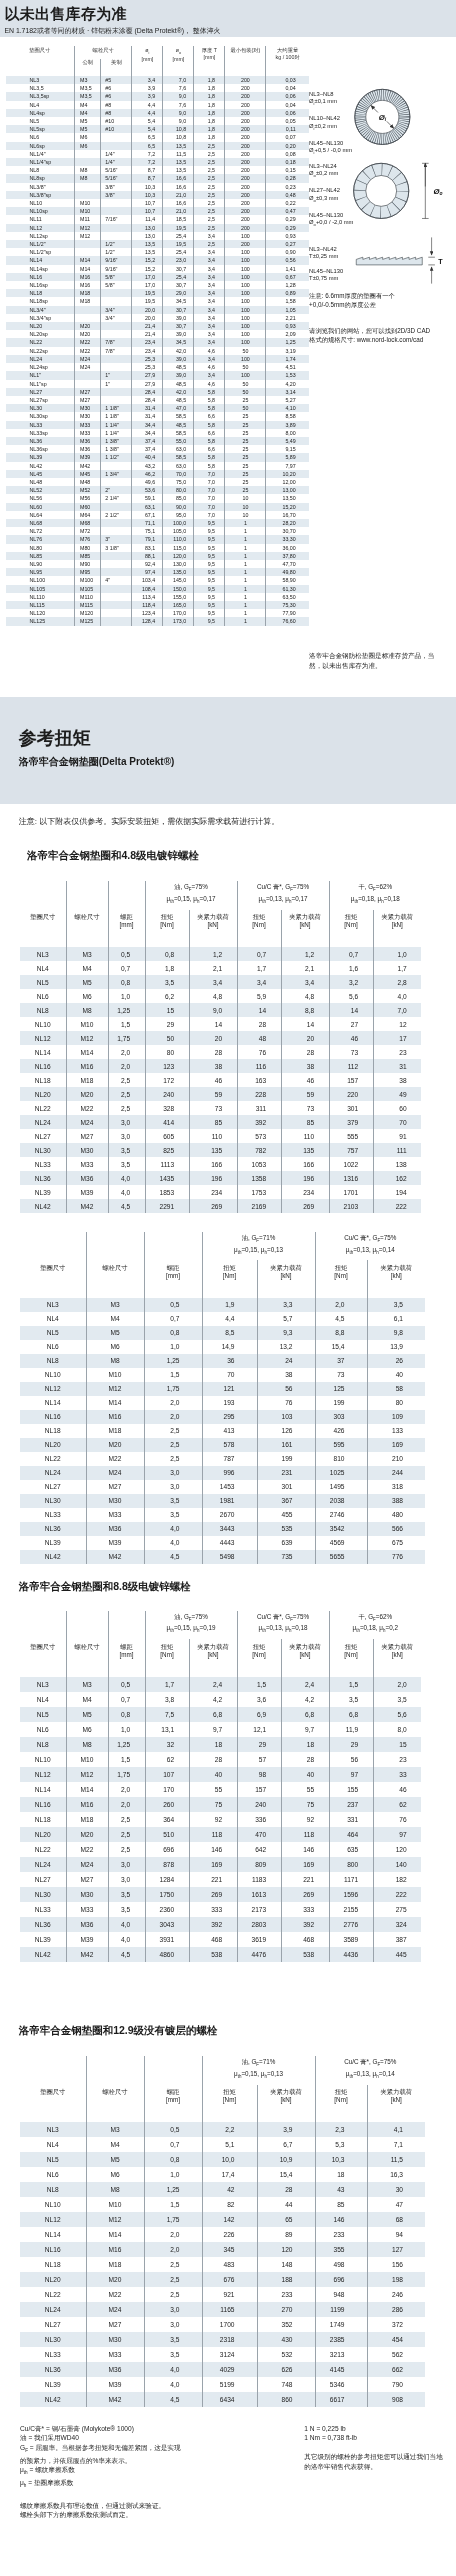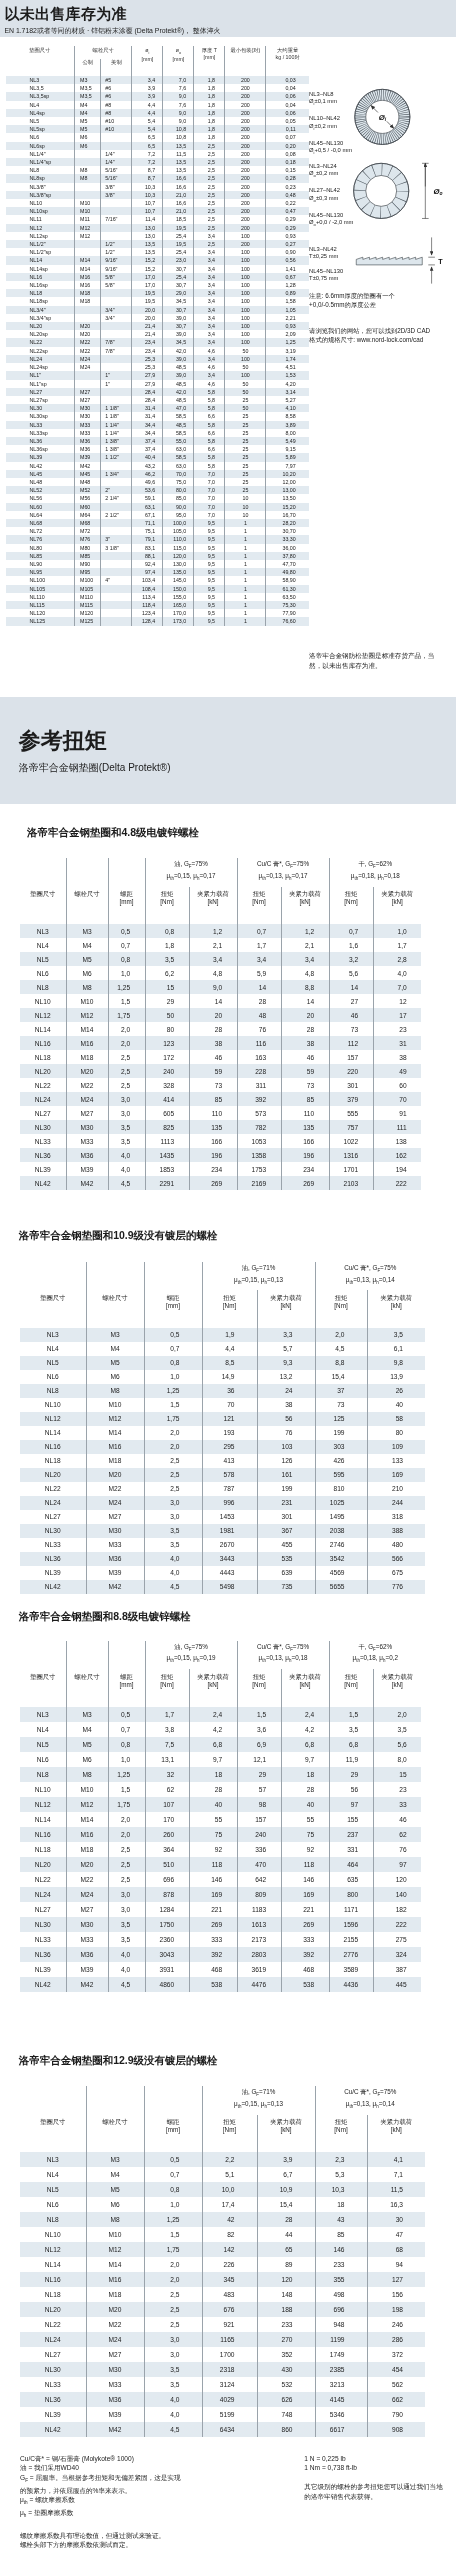--- a/index.html
+++ b/index.html
@@ -30,22 +30,22 @@
   .spec-table tbody td:nth-child(8){text-align:right;padding-right:13.2px;}
   
   .right-col{position:absolute;left:308px;top:0;width:148px;height:642px;font-size:5.8px;}
   .rc{position:absolute;}
   .ln{line-height:7.4px;min-height:7.4px;white-space:nowrap;}
   .note2{font-size:6.3px;line-height:8.8px;white-space:pre-line;}
   .stock{font-size:6.6px;line-height:10px;white-space:pre-line;}
   sub{font-size:70%;}
   
   .tq-band{background:#dbe2e9;height:107px;margin-top:8.8px;box-sizing:border-box;padding:29px 0 0 18.7px;}
-  .tq-title{font-size:22px;font-weight:bold;}
-  .tq-sub{font-size:10px;margin-top:5px;}
+  .tq-title{font-size:18px;font-weight:bold;}
+  .tq-sub{font-size:10px;margin-top:5px;font-weight:bold;}
   .notice{font-size:8px;margin:12px 0 0 18.7px;}
   .tbl-title{font-size:10.5px;font-weight:bold;margin-left:18.7px;}
   .tt1{margin-top:22px;margin-left:27px;} .tt2{margin-top:39px;} .tt3{margin-top:16.5px;} .tt4{margin-top:62px;}
   .tq{margin:18.7px 0 0 20px;table-layout:fixed;}
   .tq td{padding:0;font-size:6.6px;white-space:nowrap;overflow:hidden;}
   .tq thead td{font-size:6.3px;color:#222;text-align:center;vertical-align:top;}
   .tq thead tr.grp td{height:26.4px;line-height:8.3px;padding-top:2.2px;}
   .tq thead tr.hdr td{height:34px;line-height:8.3px;padding-top:3.3px;}
   .tq tbody tr:nth-child(odd){background:#e2eaf0;}
   .tq tbody td:nth-child(1),.tq tbody td:nth-child(2){text-align:center;}
@@ -849,20 +849,21 @@
       <div class="rc note2" style="top:281px;left:1.1px">请浏览我们的网站，您可以找到2D/3D CAD<br>格式的规格尺寸: www.nord-lock.com/cad</div>
       <div class="rc stock" style="top:605px;left:1.1px">洛帝牢合金钢防松垫圈是标准存货产品，当<br>然，以未出售库存为准。</div>
     </div>
   </div>
 
   <div class="tq-band">
     <div class="tq-title">参考扭矩</div>
     <div class="tq-sub">洛帝牢合金钢垫圈(Delta Protekt®)</div>
   </div>
 
+  <div class="notice">注意: 以下附表仅供参考。实际安装扭矩，需依据实际需求载荷进行计算。</div>
 
   <div class="tbl-title tt1">洛帝牢合金钢垫圈和4.8级电镀锌螺栓</div>
   <table class="tq tq3 t25">
     <colgroup>
         <col style="width:46px">
         <col style="width:42px">
         <col style="width:37px">
         <col style="width:44px">
         <col style="width:48px">
         <col style="width:44px">
@@ -1106,21 +1107,20 @@
           <td class="vl">2291</td>
           <td class="vl">269</td>
           <td class="vl">2169</td>
           <td class="vl">269</td>
           <td class="vl">2103</td>
           <td class="vl">222</td>
         </tr>
       </tbody>
   </table>
 
-  <div class="tbl-title tt2">洛帝牢合金钢垫圈和10.9级没有镀层的螺栓</div>
   <table class="tq tq2 t25">
     <colgroup>
         <col style="width:66px">
         <col style="width:58px">
         <col style="width:58px">
         <col style="width:55px">
         <col style="width:58px">
         <col style="width:52px">
         <col style="width:58px">
       </colgroup>

